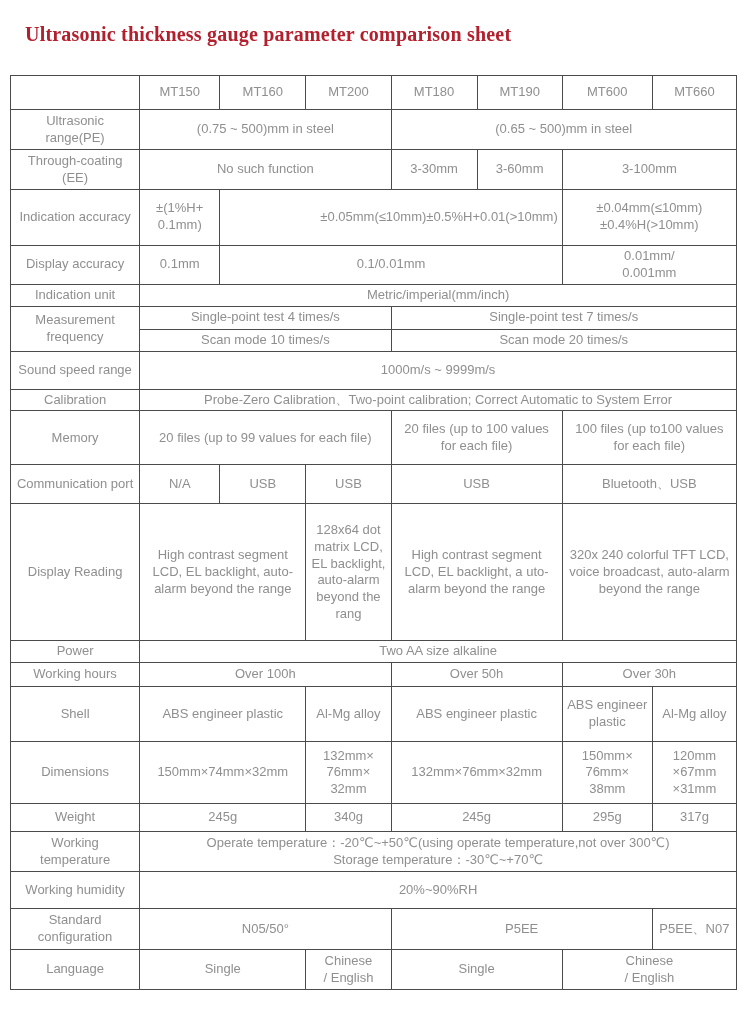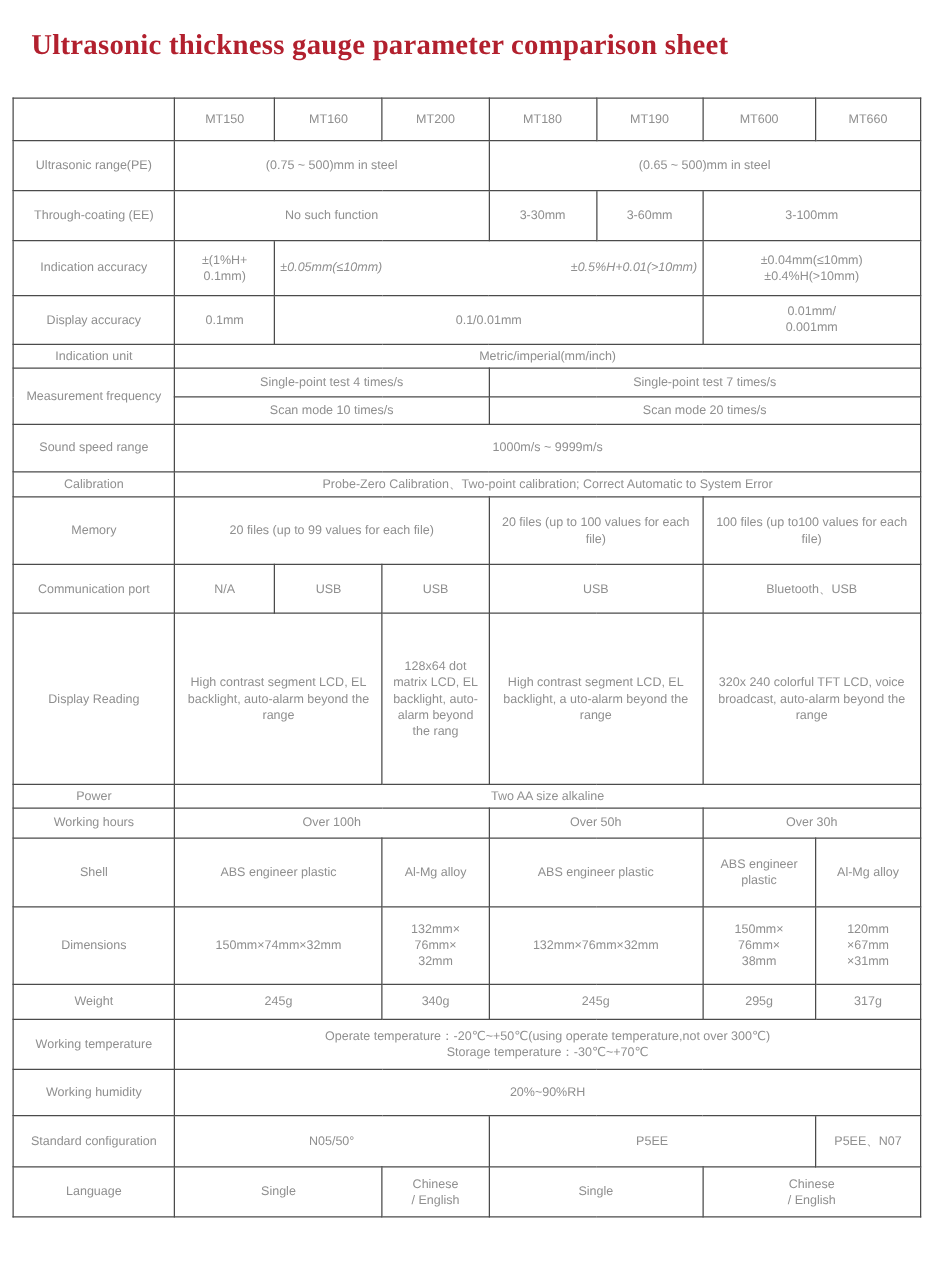--- a/index.html
+++ b/index.html
@@ -5,31 +5,31 @@
   html,body { margin:0; padding:0; background:#ffffff; }
   body {
     width:750px; height:1023px;
     font-family:"Liberation Sans","DejaVu Sans",sans-serif;
     color:#8f8f8f;
     overflow:hidden;
   }
   .title {
     font-family:"Liberation Serif","DejaVu Serif",serif;
     font-weight:bold;
-    font-size:23px;
+    font-size:20px;
     color:#b2202e;
     margin:23px 0 29px 25px;
     letter-spacing:0.2px;
   }
   table.params {
     border-collapse:collapse;
     table-layout:fixed;
     margin-left:10px;
     width:727px;
-    font-size:10px;
+    font-size:13px;
     line-height:1.3;
     color:#8f8f8f;
   }
   table.params td, table.params th {
     border:1px solid #4b4b4b;
     font-weight:normal;
     text-align:center;
     vertical-align:middle;
     padding:2px 4px;
     white-space:pre-line;
@@ -41,23 +41,22 @@
     padding-right:4px;
   }
   td.left {
     text-align:left;
     padding-left:8px;
     padding-right:5px;
   }
   .ib-left { display:inline-block; text-align:center; }
   .acc-pair {
     display:flex;
-    justify-content:space-between;
+    justify-content:flex-end;
     align-items:center;
-    font-style:italic;
   }
 </style>
 </head>
 <body>
 
 <h1 class="title">Ultrasonic thickness gauge parameter comparison sheet</h1>
 
 <table class="params">
   <colgroup>
     <col style="width:129px">

